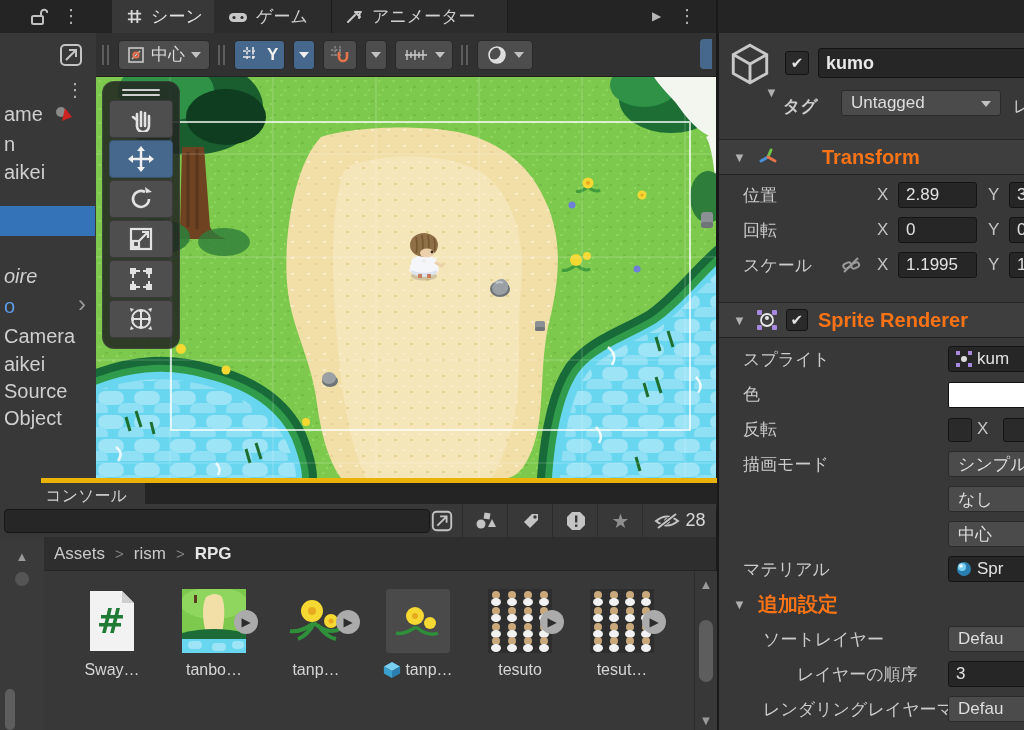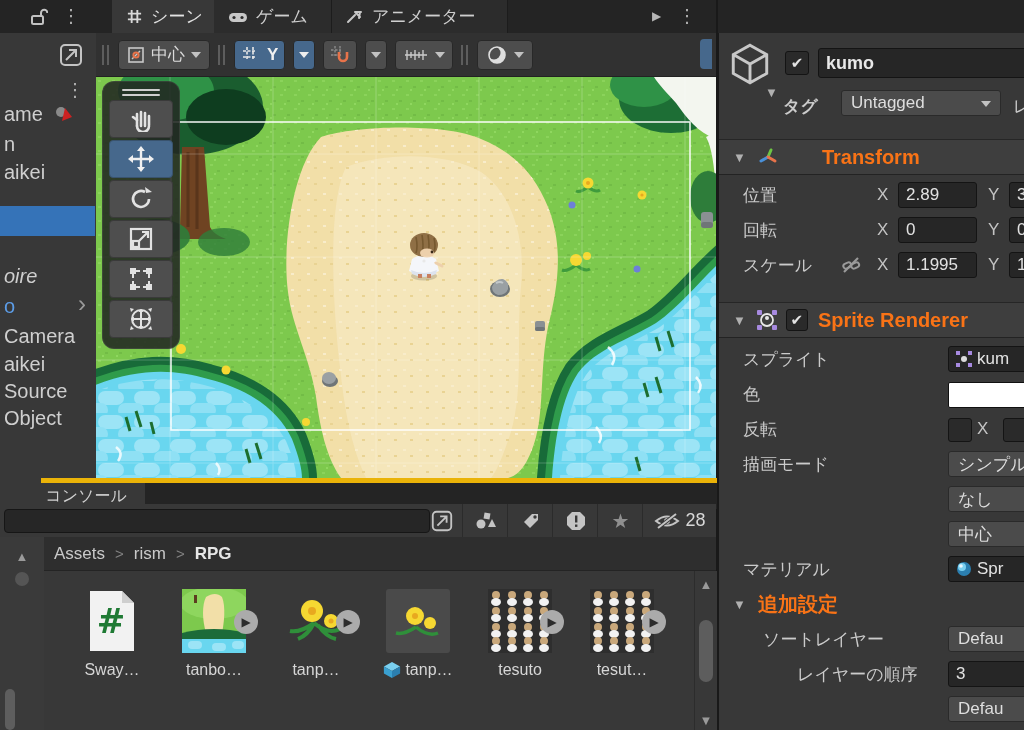--- a/index.html
+++ b/index.html
@@ -809,19 +809,20 @@
           <span>Defau</span>
         </div>
     </div>
     <div class="irow" style="top:627px;">
       <span class="ilabel" style="left:44px;margin-left:34px;">レイヤーの順序</span>
       <div class="field" style="left:229px;width:95px;">
           <span>3</span>
         </div>
     </div>
     <div class="irow" style="top:662px;">
+      <span class="ilabel" style="left:44px;white-space:nowrap;">レンダリングレイヤーマ</span>
       <div class="drop" style="left:229px;width:95px;">
           <span>Defau</span>
         </div>
     </div>
   </div>
 
 </div>
 
 </body></html>

